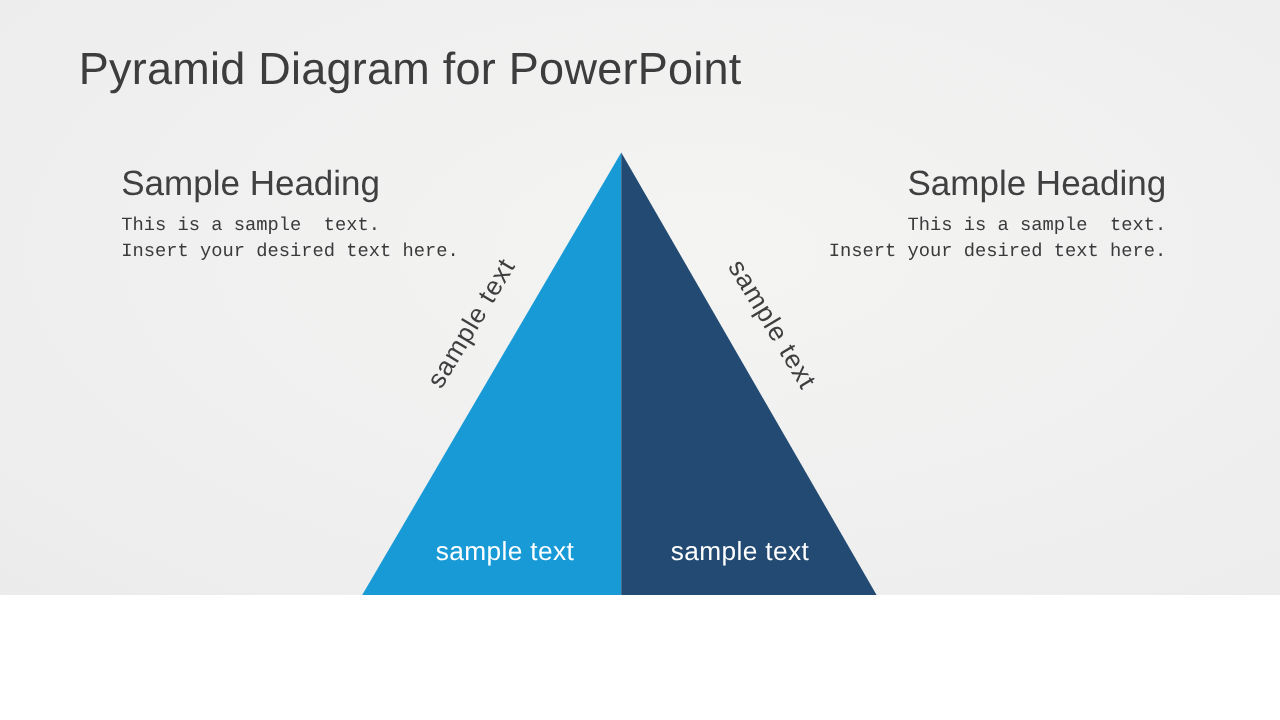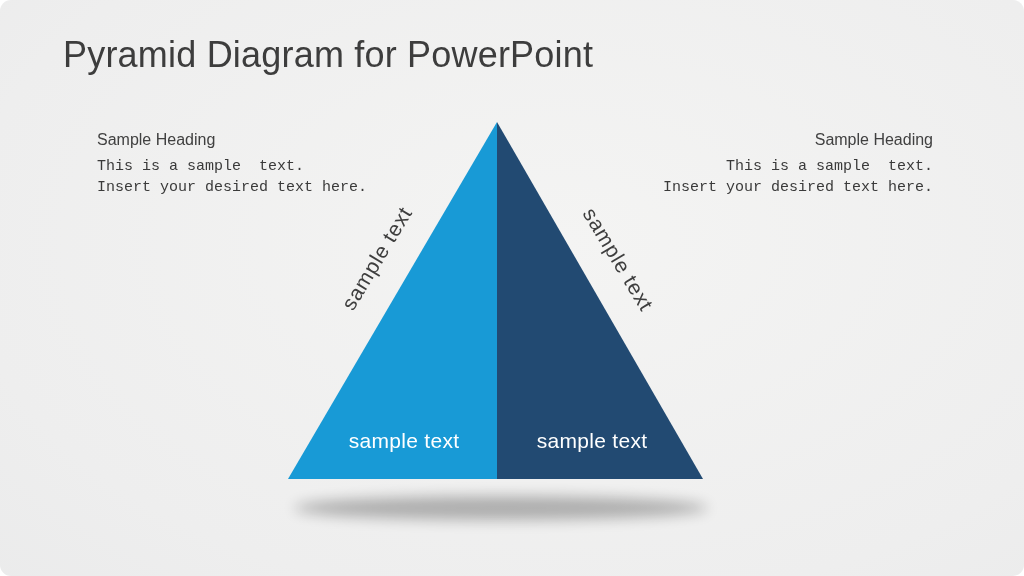--- a/index.html
+++ b/index.html
@@ -1,43 +1,42 @@
 <!DOCTYPE html>
 <html><head>
 <meta charset="utf-8">
 <style>
   html, body { margin: 0; padding: 0; }
   .slide {
     position: relative;
     width: 1024px;
-    height: 576px;
+    height: 476px;
     overflow: hidden;
     font-family: "Liberation Sans", sans-serif;
     background: radial-gradient(130% 140% at 55% 42%, #f4f4f3 0%, #eeeeee 45%, #e2e3e4 100%);
-    border-radius: 11px;
   }
   .slide-title {
     position: absolute;
     left: 63px;
     top: 34px;
     margin: 0;
     font-size: 36px;
     font-weight: 400;
     color: #3d3d3d;
     letter-spacing: 0.2px;
   }
   .note {
     position: absolute;
     top: 131px;
     color: #3a3a3a;
   }
   .note-left { left: 97px; text-align: left; }
   .note-right { right: 91px; text-align: right; }
   .note-heading {
-    font-size: 16px;
+    font-size: 28px;
     color: #404040;
     margin-bottom: 7px;
   }
   .note-line {
     font-size: 15px;
     line-height: 21px;
     white-space: pre-wrap;
     font-family: Liberation Mono, monospace;
   }
   .stage {

